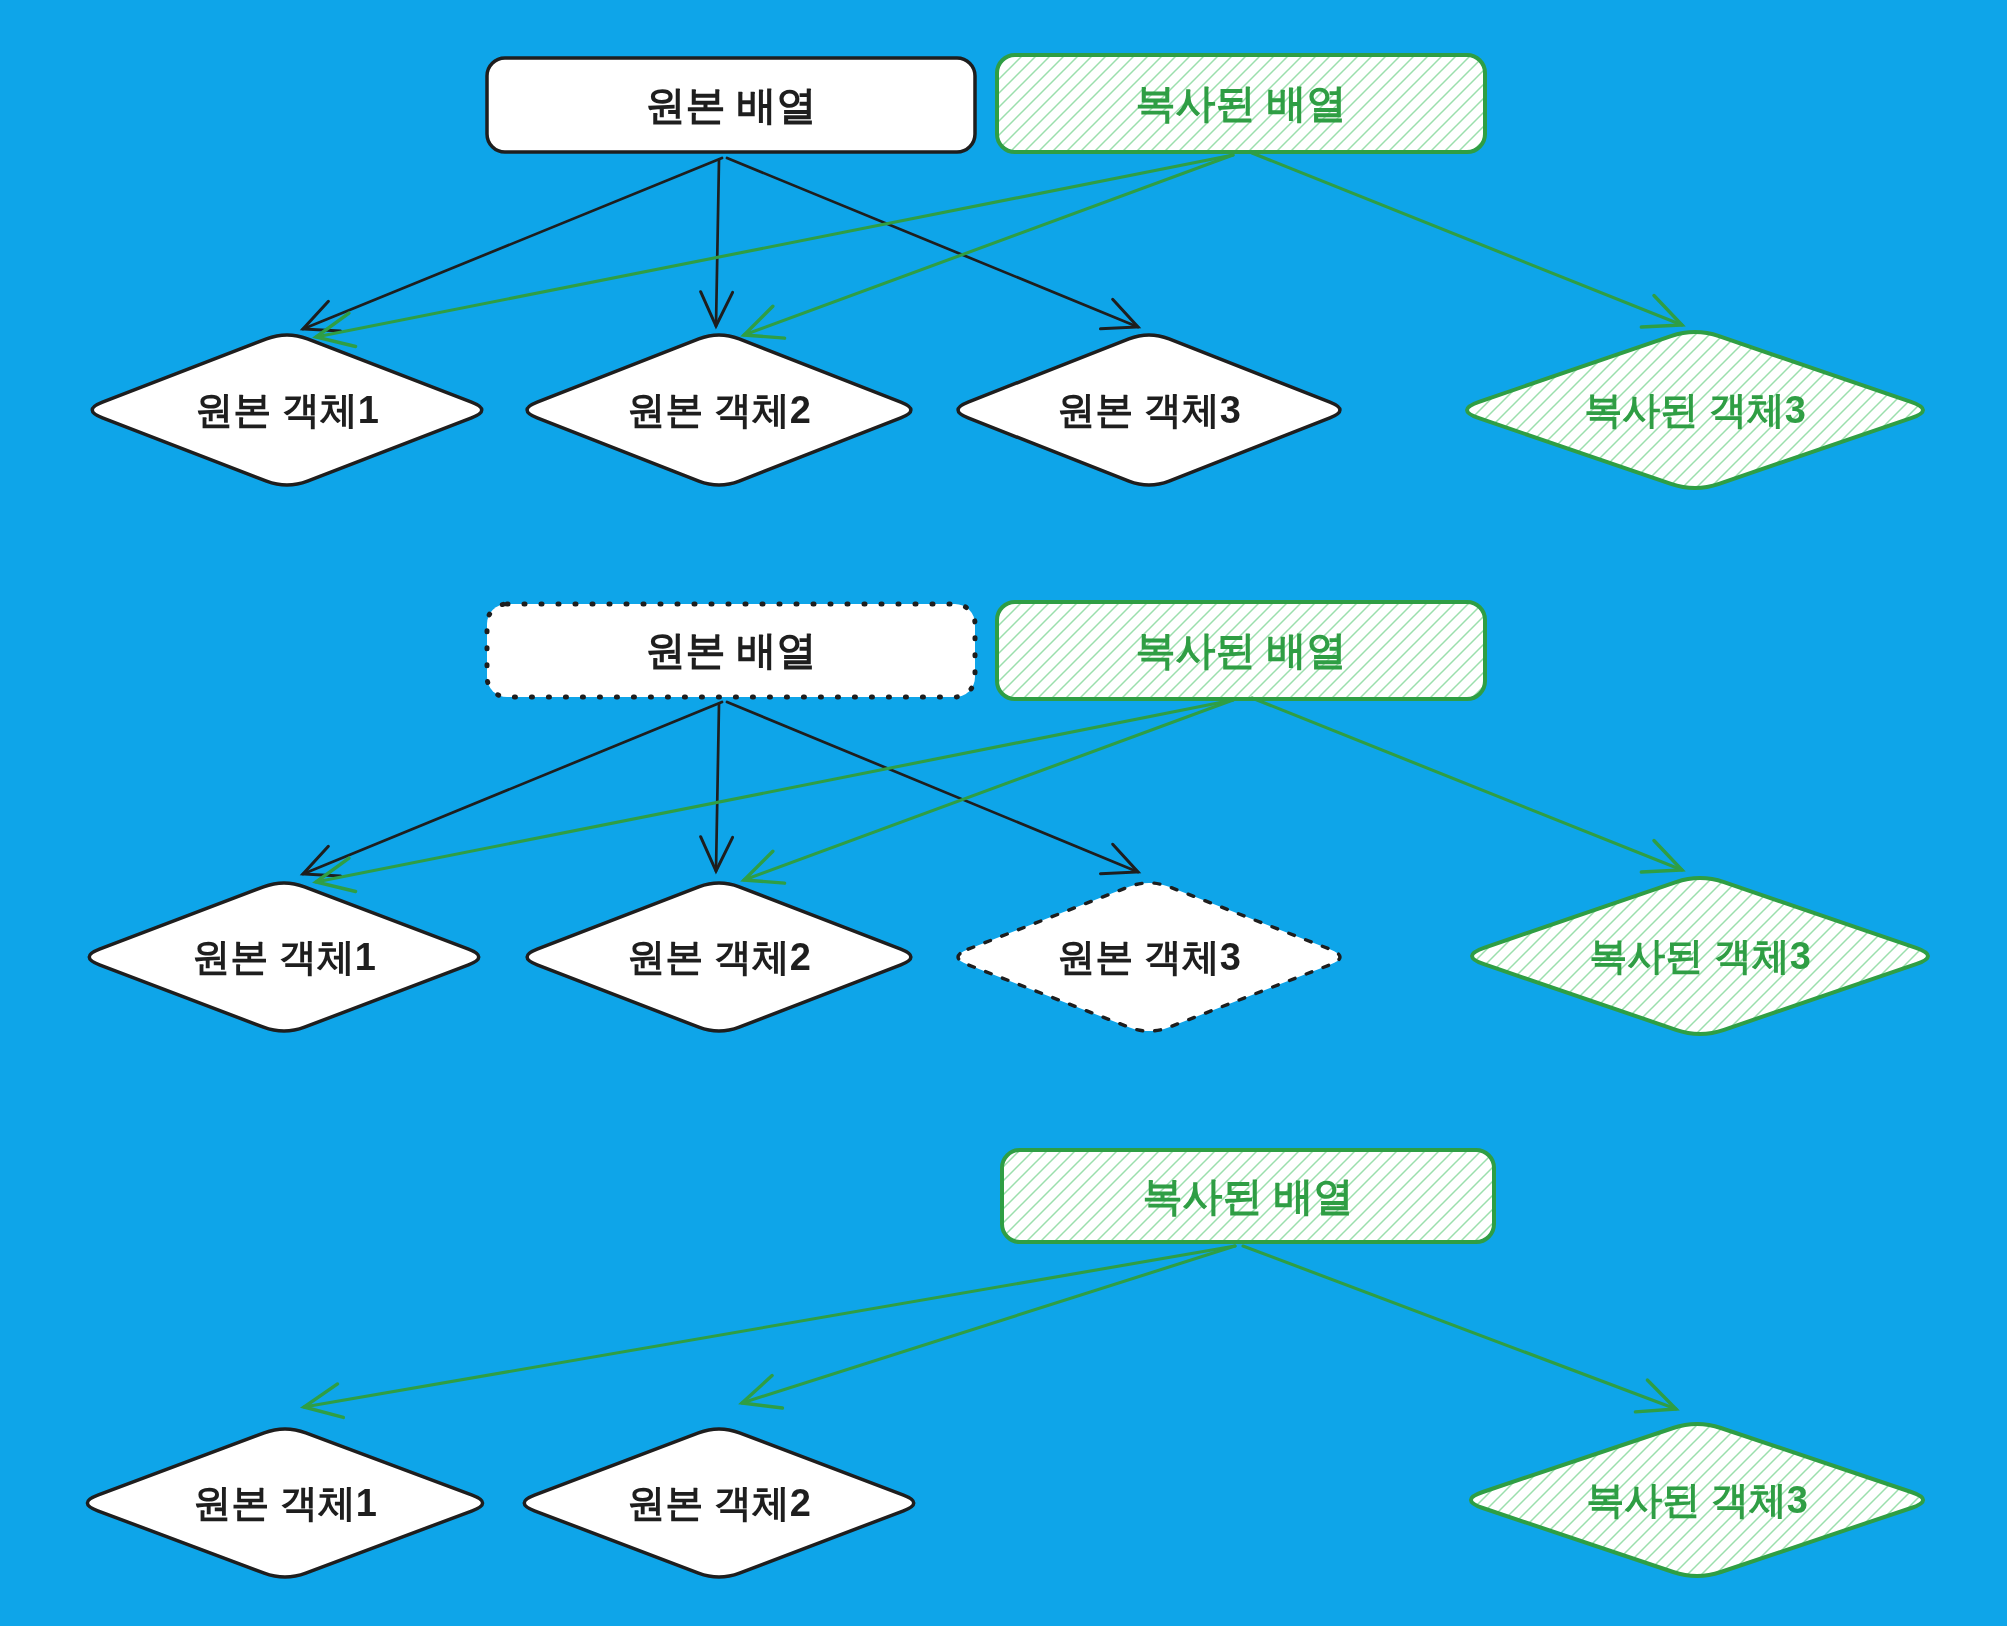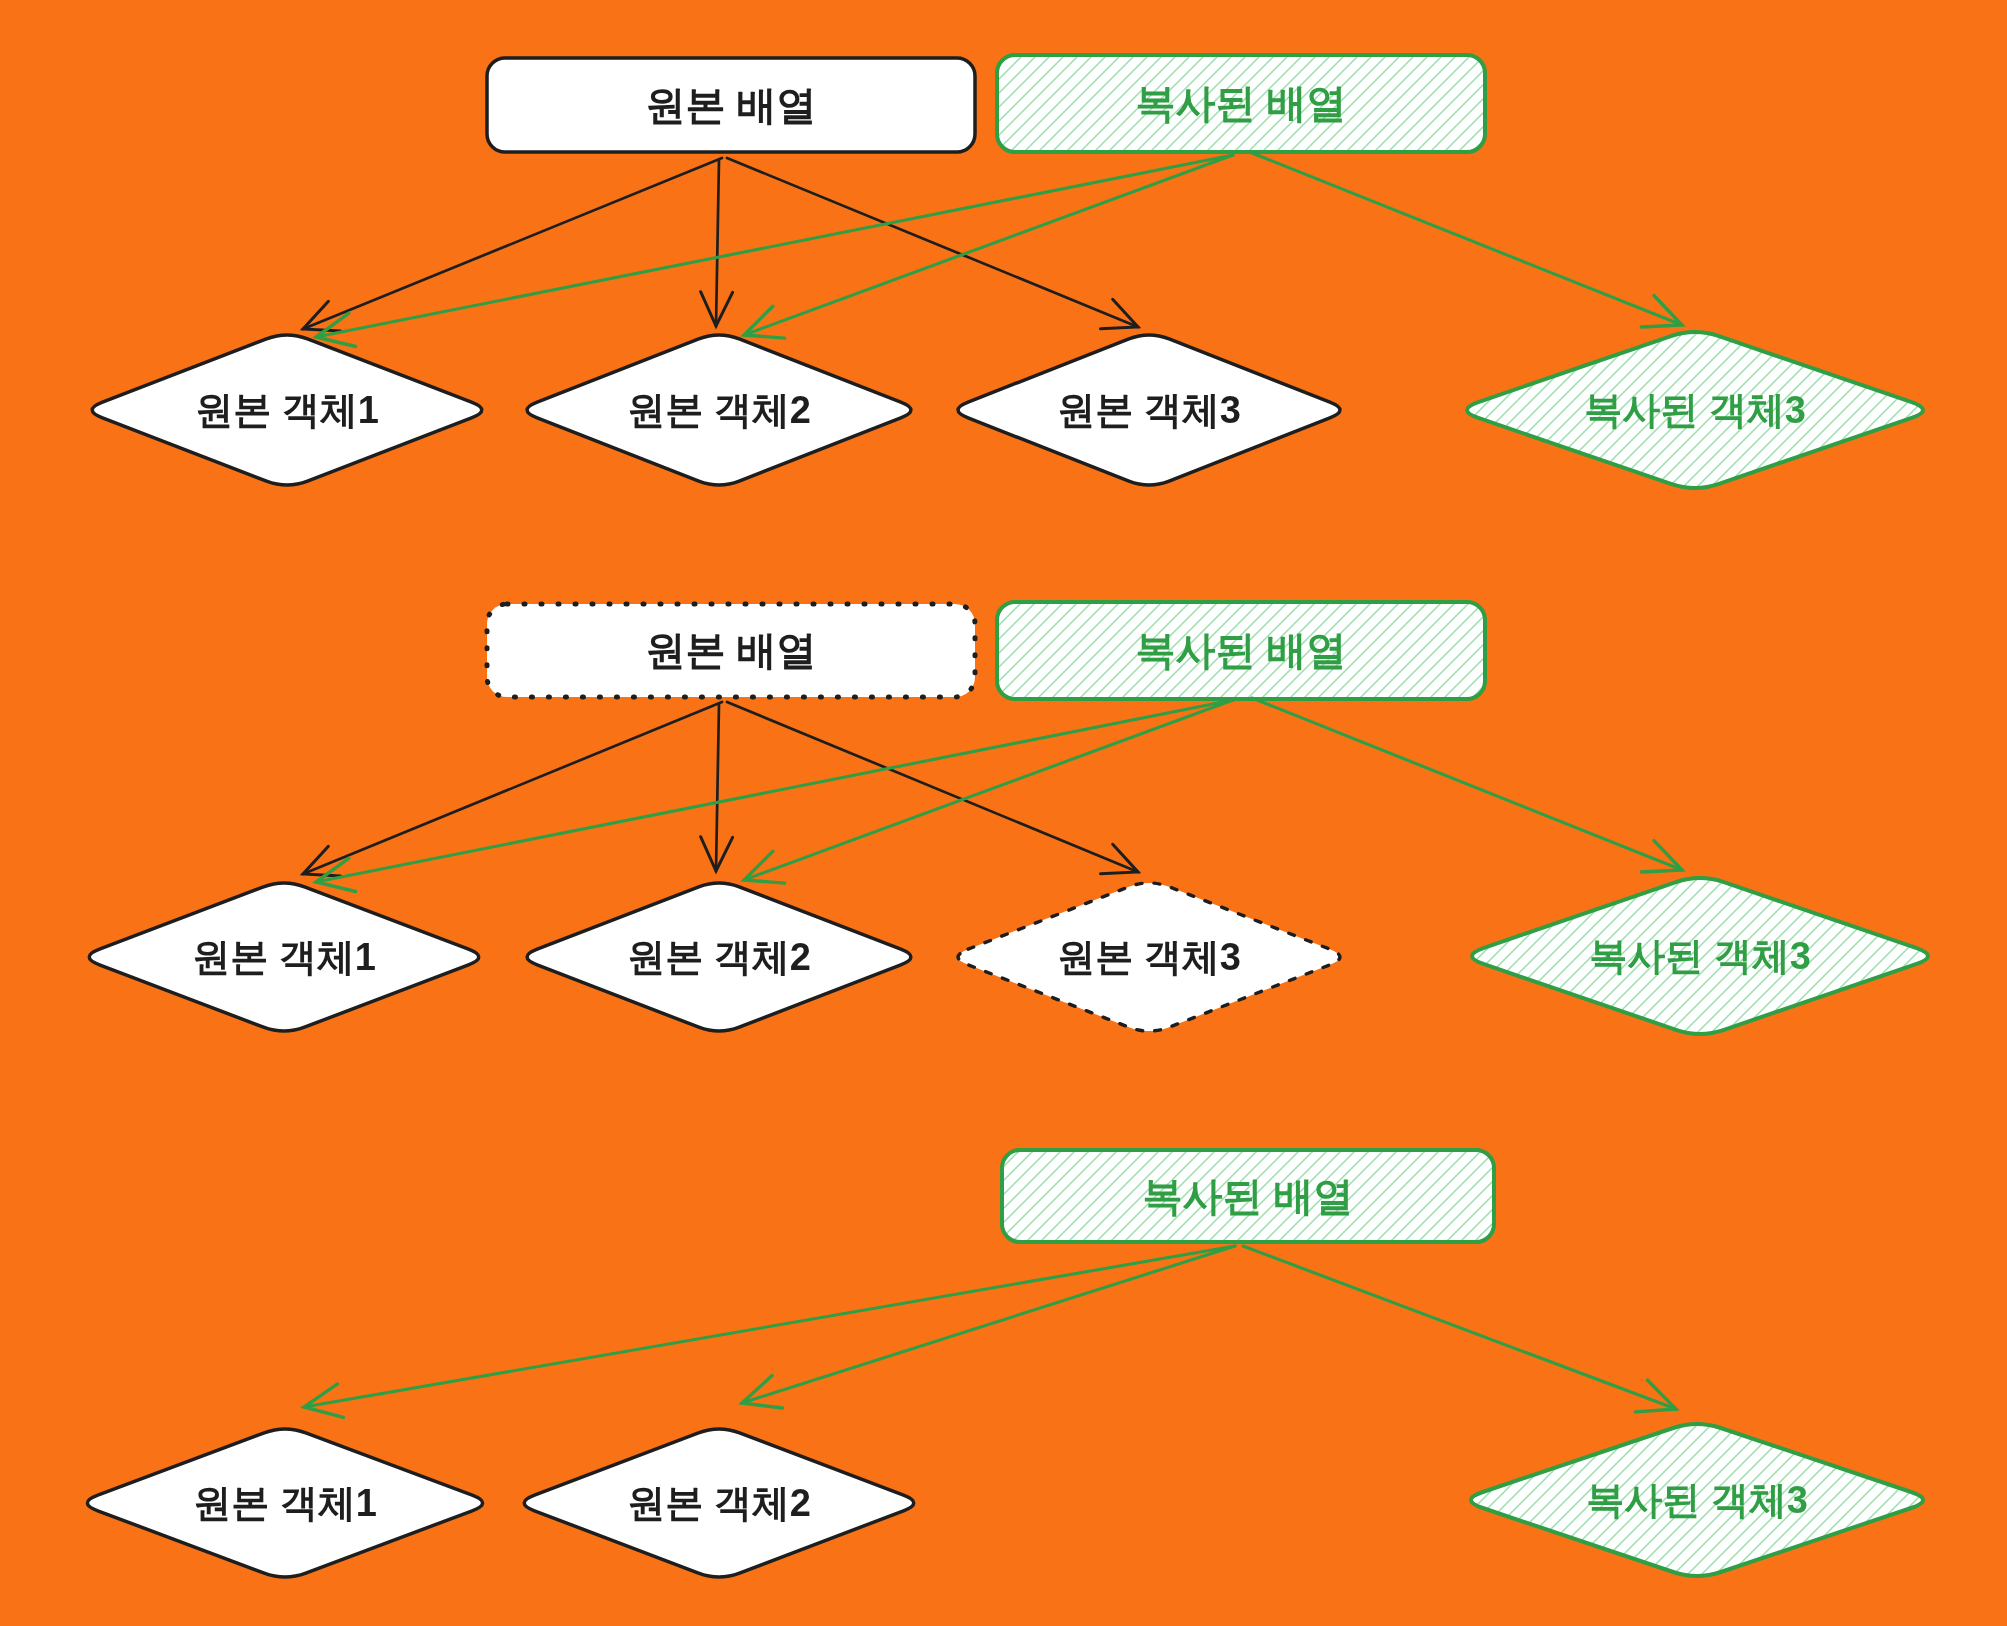--- a/index.html
+++ b/index.html
@@ -1,16 +1,16 @@
 <!DOCTYPE html>
 <html><head>
 <meta charset="utf-8">
 <style>
   html,body{margin:0;padding:0;background:#ffffff;}
-  .canvas{width:2007px;height:1626px;background:#f97316;position:relative;}
+  .canvas{width:2007px;height:1626px;background:#0ea5e9;position:relative;}
   svg{display:block;width:100%;height:100%;}
   .shape-black{fill:#ffffff;stroke:#1e1e1e;stroke-width:3.5;stroke-linejoin:round;}
   .shape-green{fill:url(#hatchGreen);stroke:#2f9e44;stroke-width:4;stroke-linejoin:round;}
   .rect-dotted{fill:#ffffff;stroke:#1e1e1e;stroke-width:5;stroke-dasharray:1 16;stroke-linecap:round;}
   .diamond-dotted{fill:#ffffff;stroke:#1e1e1e;stroke-width:3.4;stroke-dasharray:6 12;stroke-linecap:round;stroke-linejoin:round;}
   .arrow-black{fill:none;stroke:#1e1e1e;stroke-width:2.7;stroke-linecap:round;marker-end:url(#ahB);}
   .arrow-green{fill:none;stroke:#2f9e44;stroke-width:3.1;stroke-linecap:round;marker-end:url(#ahG);}
   .t{font:bold 40px "Liberation Sans","DejaVu Sans",sans-serif;text-anchor:middle;dominant-baseline:central;fill:#1e1e1e;}
   .t-sm{font-size:38px;}
   .t-green{fill:#2f9e44;}

